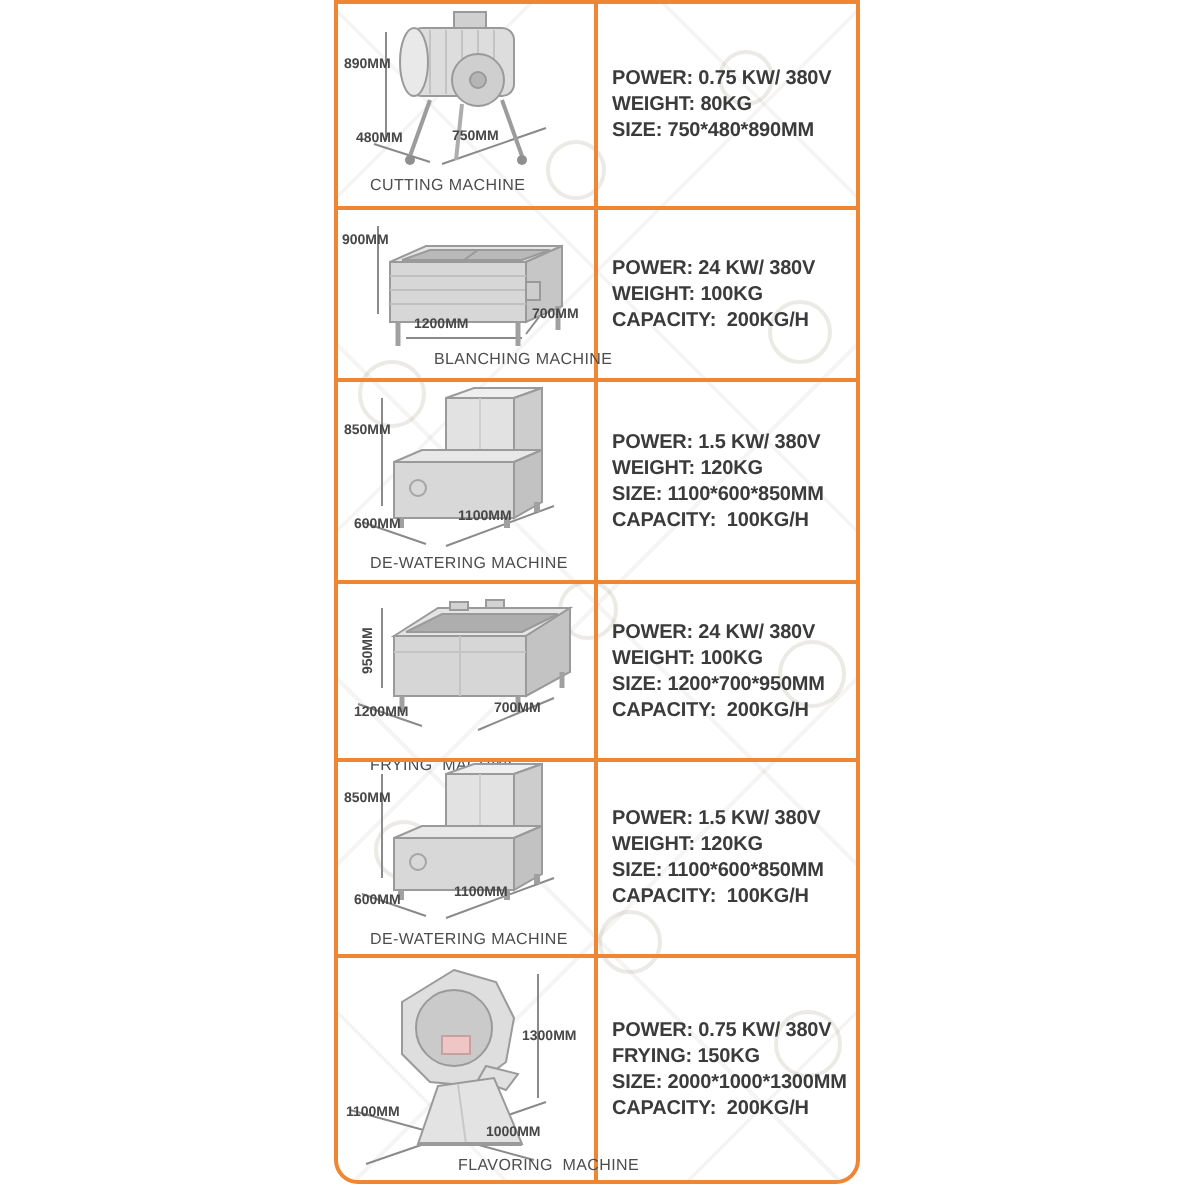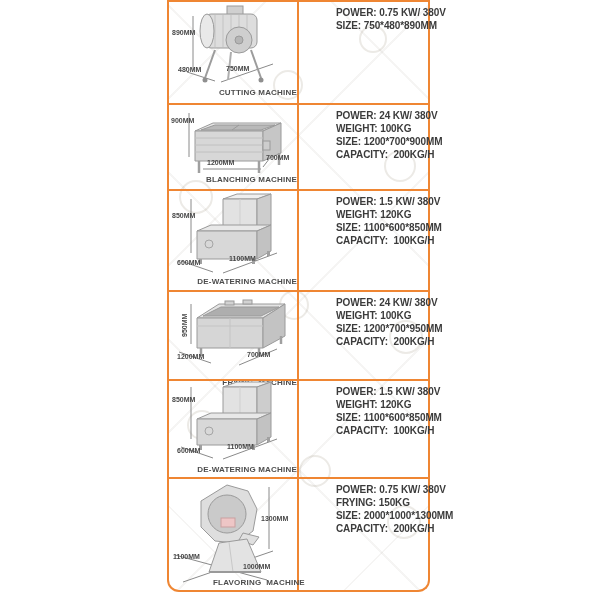--- a/index.html
+++ b/index.html
@@ -19,25 +19,25 @@
       repeating-linear-gradient(45deg, transparent 0px, transparent 58px, rgba(120,110,95,0.07) 58px, rgba(120,110,95,0.07) 60px, transparent 60px, transparent 118px),
       repeating-linear-gradient(-45deg, transparent 0px, transparent 58px, rgba(120,110,95,0.07) 58px, rgba(120,110,95,0.07) 60px, transparent 60px, transparent 118px);
     border-radius:0 0 12px 12px;
   }
   .wm-c { position:absolute; border:2px solid rgba(150,138,118,0.18); border-radius:50%; }
   .row { display:flex; border-top:2px solid var(--accent); position:relative; z-index:1; }
   .r1 { height:101px; } .r2 { height:84px; } .r3 { height:99px; }
   .r4 { height:87px; }  .r5 { height:96px; } .r6 { height:111px; }
   .cell-left { width:128px; border-right:2px solid var(--accent); position:relative; }
   .cell-left svg { position:absolute; left:0; top:0; }
-  .cell-right { flex:1; display:flex; flex-direction:column; padding:4px 2px 4px 7px; min-width:0;margin-left:30px; }
+  .cell-right { flex:1; display:flex; flex-direction:column; justify-content:center; padding:4px 2px 4px 7px; min-width:0; }
   .spec-line { font-size:10px; font-weight:700; color:var(--text); line-height:13px; white-space:pre; letter-spacing:-0.1px; }
   .dim { position:absolute; font-size:7px; font-weight:700; color:#474747; white-space:nowrap; z-index:2; }
   .dim.rot { transform:rotate(-90deg); transform-origin:left top; }
-  .mname { position:absolute; left:0; right:0; text-align:right; font-size:8px; font-weight:700; color:#4d4d4d; letter-spacing:0.2px; white-space:pre; z-index:2; }
+  .mname { position:absolute; left:16px; right:0; text-align:left; font-size:8px; font-weight:400; color:#4d4d4d; letter-spacing:0.2px; white-space:pre; z-index:2; }
   .ln { stroke:#8a8a8a; stroke-width:1; fill:none; }
 </style>
 </head>
 <body>
 
 <div class="sheet">
   <div class="wm">
     <div class="wm-c" style="left:104px; top:70px;  width:26px; height:26px;"></div>
     <div class="wm-c" style="left:10px;  top:180px; width:30px; height:30px;"></div>
     <div class="wm-c" style="left:215px; top:150px; width:28px; height:28px;"></div>
@@ -72,20 +72,21 @@
         <circle cx="70" cy="38" r="13" fill="#cfcfcf" stroke="#9a9a9a"></circle>
         <circle cx="70" cy="38" r="4" fill="#b5b5b5" stroke="#9a9a9a"></circle>
       </svg>
       <span class="dim" style="left:3px; top:27px;">890MM</span>
       <span class="dim" style="left:9px; top:64px;">480MM</span>
       <span class="dim" style="left:57px; top:63px;">750MM</span>
       <div class="mname" style="top:86px;">CUTTING MACHINE</div>
     </div>
     <div class="cell-right">
       <div class="spec-line">POWER: 0.75 KW/ 380V</div>
+      <div class="spec-line">WEIGHT: 80KG</div>
       <div class="spec-line">SIZE: 750*480*890MM</div>
     </div>
   </div>
 
   <div class="row r2">
     <div class="cell-left">
       <svg width="128" height="84" viewBox="0 0 128 84">
         <line class="ln" x1="20" y1="8" x2="20" y2="52"></line>
         <line class="ln" x1="34" y1="64" x2="92" y2="64"></line>
         <line class="ln" x1="94" y1="62" x2="107" y2="45"></line>
@@ -98,26 +99,25 @@
         <line x1="26" y1="40" x2="94" y2="40" stroke="#c0c0c0"></line>
         <line x1="26" y1="47" x2="94" y2="47" stroke="#c0c0c0"></line>
         <line x1="30" y1="56" x2="30" y2="68" stroke="#a0a0a0" stroke-width="2.5"></line>
         <line x1="90" y1="56" x2="90" y2="68" stroke="#a0a0a0" stroke-width="2.5"></line>
         <line x1="110" y1="48" x2="110" y2="60" stroke="#a0a0a0" stroke-width="2.5"></line>
         <rect x="94" y="36" width="7" height="9" fill="#cdcdcd" stroke="#9a9a9a"></rect>
       </svg>
       <span class="dim" style="left:2px; top:12px;">900MM</span>
       <span class="dim" style="left:38px; top:54px;">1200MM</span>
       <span class="dim" style="left:97px; top:49px;">700MM</span>
-      <div class="mname" style="top:70px;">BLANCHING MACHINE</div>
+      <div class="mname" style="top:70px;margin-left:32px;">BLANCHING MACHINE</div>
     </div>
     <div class="cell-right">
       <div class="spec-line">POWER: 24 KW/ 380V</div>
       <div class="spec-line">WEIGHT: 100KG</div>
-      <div class="spec-line">SIZE: 1200*700*900MM</div>
       <div class="spec-line">CAPACITY:  200KG/H</div>
     </div>
   </div>
 
   <div class="row r3">
     <div class="cell-left">
       <svg width="128" height="99" viewBox="0 0 128 99">
         <line class="ln" x1="22" y1="8" x2="22" y2="62"></line>
         <line class="ln" x1="12" y1="70" x2="44" y2="81"></line>
         <line class="ln" x1="54" y1="82" x2="108" y2="62"></line>

